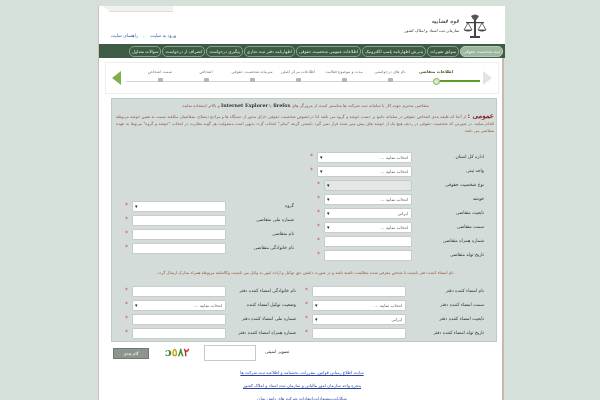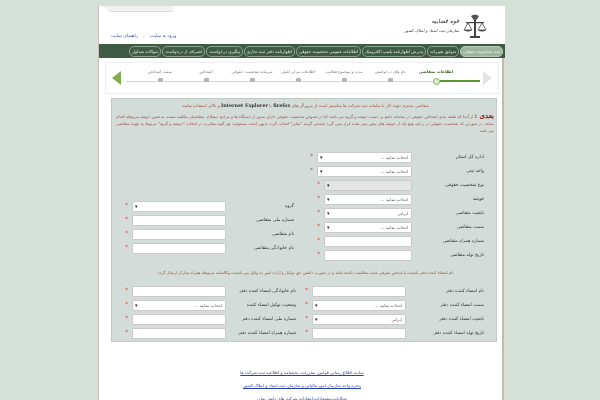--- a/index.html
+++ b/index.html
@@ -122,21 +122,21 @@
 
   <div class="content">
     <div class="notice">
       <span>متقاضی محترم جهت کار با سامانه ثبت شرکت ها مناسبتر است از مرورگر های</span>
       <b>firefox</b>
       <span>یا</span>
       <b>Internet Explorer</b>
       <span>و بالاتر استفاده نمایید.</span>
     </div>
     <div class="tazakor">
-      <span class="lbl">بعدی :</span>
+      <span class="lbl">عمومی :</span>
       <span>از آنجا که طبقه بندی اشخاص حقوقی در سامانه جامع بر حسب خوشه و گروه می باشد لذا درخصوص شخصیت حقوقی دارای مجوز از دستگاه ها و مراجع ذیصلاح، متقاضیان مکلفند نسبت به تعیین خوشه مربوطه اقدام نمایند. در صورتی که شخصیت حقوقی در ردیف هیچ یک از خوشه های پیش بینی شده قرار نمی گیرد بایستی گزینه "سایر" انتخاب گردد بدیهی است مسئولیت هر گونه مغایرت در انتخاب "خوشه و گروه" مربوط به عهده متقاضی می باشد.</span>
     </div>
 
     <div>
       <div class="lbl-r" style="right:12px;top:55px">اداره کل استان</div>
       <div class="field" style="left:205px;top:53px;width:95px"><span>انتخاب نمایید ...</span><span class="caret">▾</span></div>
       <div class="req" style="left:198px;top:53px">*</div>
 
       <div class="lbl-r" style="right:12px;top:69px">واحد ثبتی</div>
       <div class="field" style="left:205px;top:67px;width:95px"><span>انتخاب نمایید ...</span><span class="caret">▾</span></div>
@@ -217,19 +217,27 @@
       <div class="lbl-r" style="right:200px;top:217px">شماره ملی امضاء کننده دفتر</div>
       <div class="field" style="left:20px;top:215px;width:94px"><span></span></div>
       <div class="req" style="left:13px;top:215px">*</div>
 
       <div class="lbl-r" style="right:200px;top:231px">شماره همراه امضاء کننده دفتر</div>
       <div class="field" style="left:20px;top:229px;width:94px"><span></span></div>
       <div class="req" style="left:13px;top:229px">*</div>
     </div>
   </div>
 
+  <div class="captcha-area">
+    <div class="captcha-label">تصویر امنیتی</div>
+    <div class="captcha-input"></div>
+    <div class="captcha-img">
+      <span style="color:#2e8b3a">ɔ</span><span style="color:#c7a21a">٥</span><span style="color:#3a8a2e">٨</span><span style="color:#c03030">٢</span>
+    </div>
+    <div class="captcha-btn">گام بعدی</div>
+  </div>
 
   <div class="footer-links">
     <a class="footer-link">سایت اطلاع رسانی قوانین، مقررات، بخشنامه و اطلاعیه ثبت شرکت ها</a>
     <a class="footer-link">پنجره واحد سازمان امور مالیاتی و سازمان ثبت اسناد و املاک کشور</a>
     <a class="footer-link">شکایات،پیشنهادات،انتقادات شرکت های دانش بنیان</a>
   </div>
 </div>
 
 </body></html>

